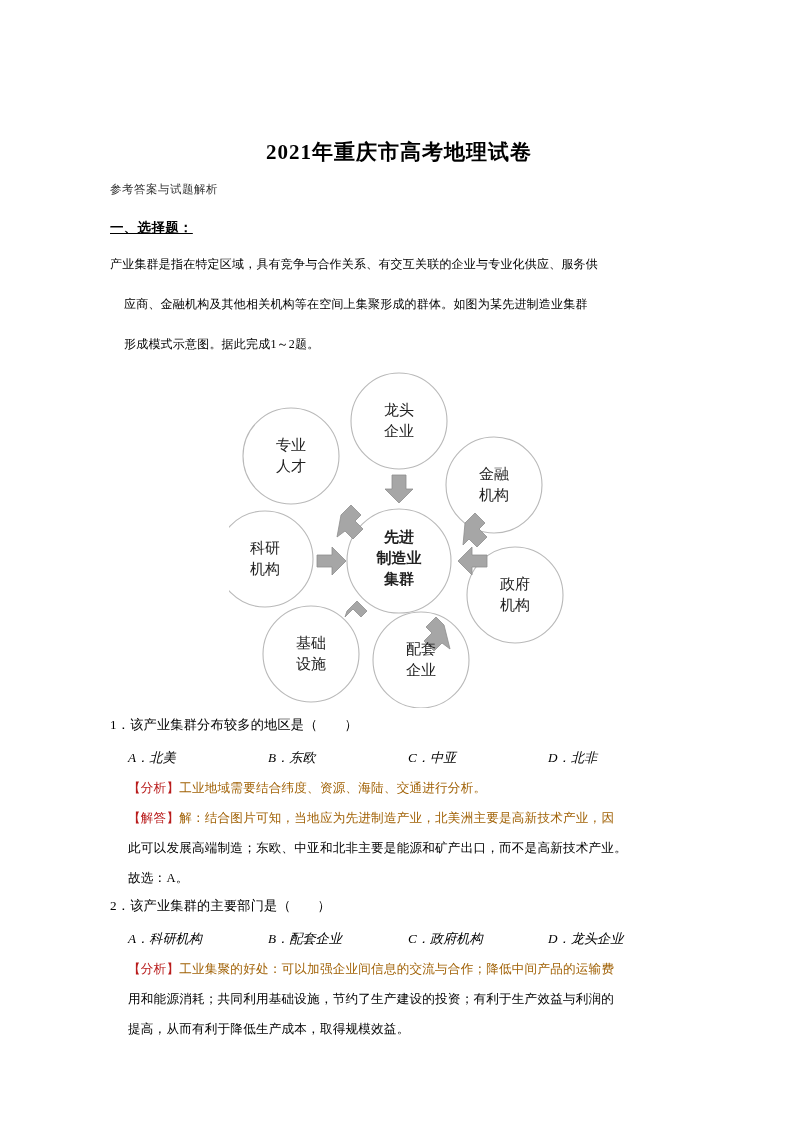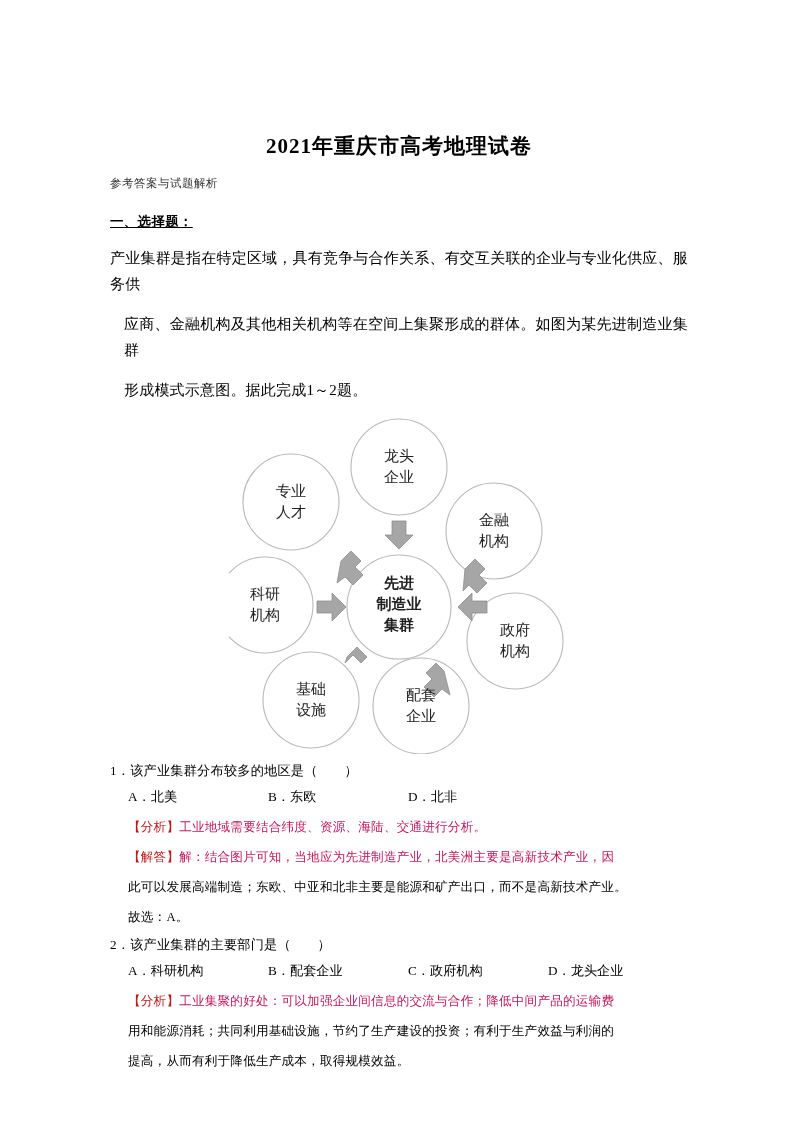--- a/index.html
+++ b/index.html
@@ -10,21 +10,21 @@
   body {
     width: 793px;
     height: 1122px;
     font-family: "Liberation Serif", "DejaVu Serif", serif;
     color: #000000;
     position: relative;
     overflow: hidden;
   }
   .page {
     position: absolute;
-    top: 12px; left: 0;
+    top: 18px; left: 0;
     width: 793px;
     height: 1000px;
     padding: 0;
     box-sizing: border-box;
   }
   .content {
     position: absolute;
     left: 110px;
     top: 120px;
     width: 578px;
@@ -45,58 +45,59 @@
     letter-spacing: 0.5px;
   }
   .section-heading {
     font-size: 13.5px;
     font-weight: bold;
     margin: 0 0 10px 0;
     letter-spacing: 0.3px;
     text-decoration: underline;
   }
   .para {
-    font-size: 15px;
+    font-size: 12px;
     line-height: 26px;
     text-align: justify;
     margin: 14px 0 4px 0;
     letter-spacing: 0.2px;
   }
   .stem-body {
     padding-left: 14px;
   }
   .q-line {
     font-size: 13.2px;
     line-height: 26px;
     margin: 2px 0 0 0;
     letter-spacing: 0.2px;
   }
   .options {
     display: flex;
     font-size: 13.2px;
     line-height: 26px;
     padding-left: 18px;
-    margin-top: 0;
+    margin-top: 7px;
+    font-style: italic;
   }
   .options .opt {
     width: 25%;
   }
   .ana-line {
     font-size: 12.6px;
     line-height: 25px;
     margin: 5px 0 0 0;
     padding-left: 18px;
     text-align: justify;
     letter-spacing: 0.2px;
   }
   .tag {
     color: #b91c1c;
   }
   .ana-line .body {
-    color: #be185d;
+    color: #a16207;
   }
   
   .diagram {
     position: relative;
     width: 340px;
     height: 345px;
     margin: 6px auto 4px auto;
   }
   .diagram svg {
     display: block;
@@ -187,20 +188,21 @@
         </g>
       </svg>
     </div>
 
     <div class="q-line">
       <span>1．</span><span>该产业集群分布较多的地区是（　　）</span>
     </div>
     <div class="options">
       <span class="opt">A．北美</span>
       <span class="opt">B．东欧</span>
+      <span class="opt">C．中亚</span>
       <span class="opt">D．北非</span>
     </div>
 
     <div class="ana-line">
       <span class="tag">【分析】</span><span class="body">工业地域需要结合纬度、资源、海陆、交通进行分析。</span>
     </div>
 
     <div class="ana-line">
       <span class="tag">【解答】</span><span class="body">解：结合图片可知，当地应为先进制造产业，北美洲主要是高新技术产业，因</span>
     </div>

